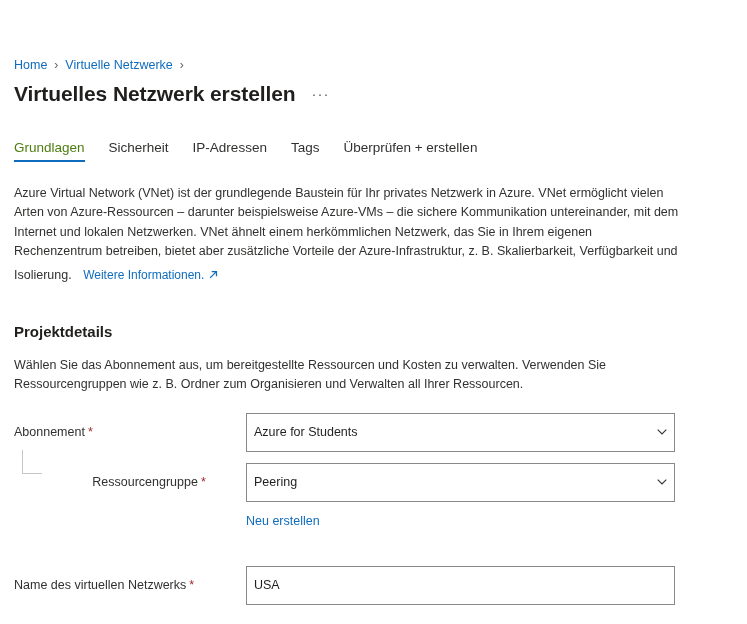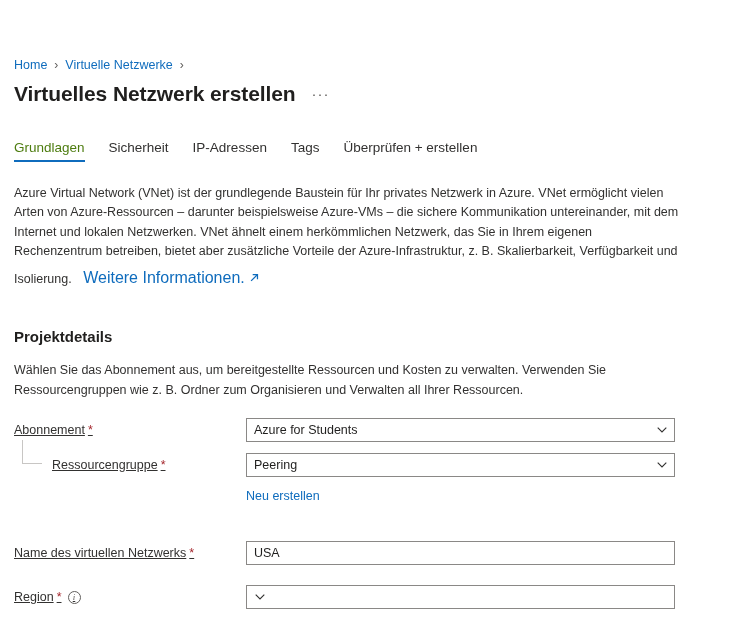--- a/index.html
+++ b/index.html
@@ -103,21 +103,21 @@
     color: #323130;
     max-width: 666px;
   }
   .learn-more {
     display: inline-flex;
     align-items: center;
     gap: 5px;
     margin-top: 4px;
     margin-left: 8px;
     color: #0f6cbd;
-    font-size: 16px;
+    font-size: 12px;
     cursor: pointer;
   }
   .ext-icon {
     display: inline-block;
     width: 9px;
     height: 9px;
     position: relative;
   }
   .ext-icon svg { display: block; }
 
@@ -145,24 +145,24 @@
     margin-bottom: 11px;
     position: relative;
   }
   .form-label {
     width: 232px;
     flex: 0 0 232px;
     font-size: 12.5px;
     color: #323130;
     display: flex;
     align-items: center;
-    text-decoration: underline;
   }
   .form-label.indented {
     padding-left: 38px;
+    justify-content: center;
   }
   .req {
     color: #a4262c;
     margin-left: 3px;
     font-size: 12.5px;
   }
   .info-icon {
     display: inline-flex;
     align-items: center;
     justify-content: center;
@@ -174,21 +174,21 @@
     color: #605e5c;
     margin-left: 6px;
     font-family: "Liberation Serif", serif;
     font-style: italic;
     line-height: 1;
     cursor: pointer;
   }
 
   .field {
     width: 429px;
-    height: 24px;
+    height: 39px;
     border: 1px solid #8a8886;
     background: #ffffff;
     display: flex;
     align-items: center;
     padding: 0 4px 0 7px;
     font-size: 12.5px;
     color: #201f1e;
     cursor: pointer;
     position: relative;
   }

